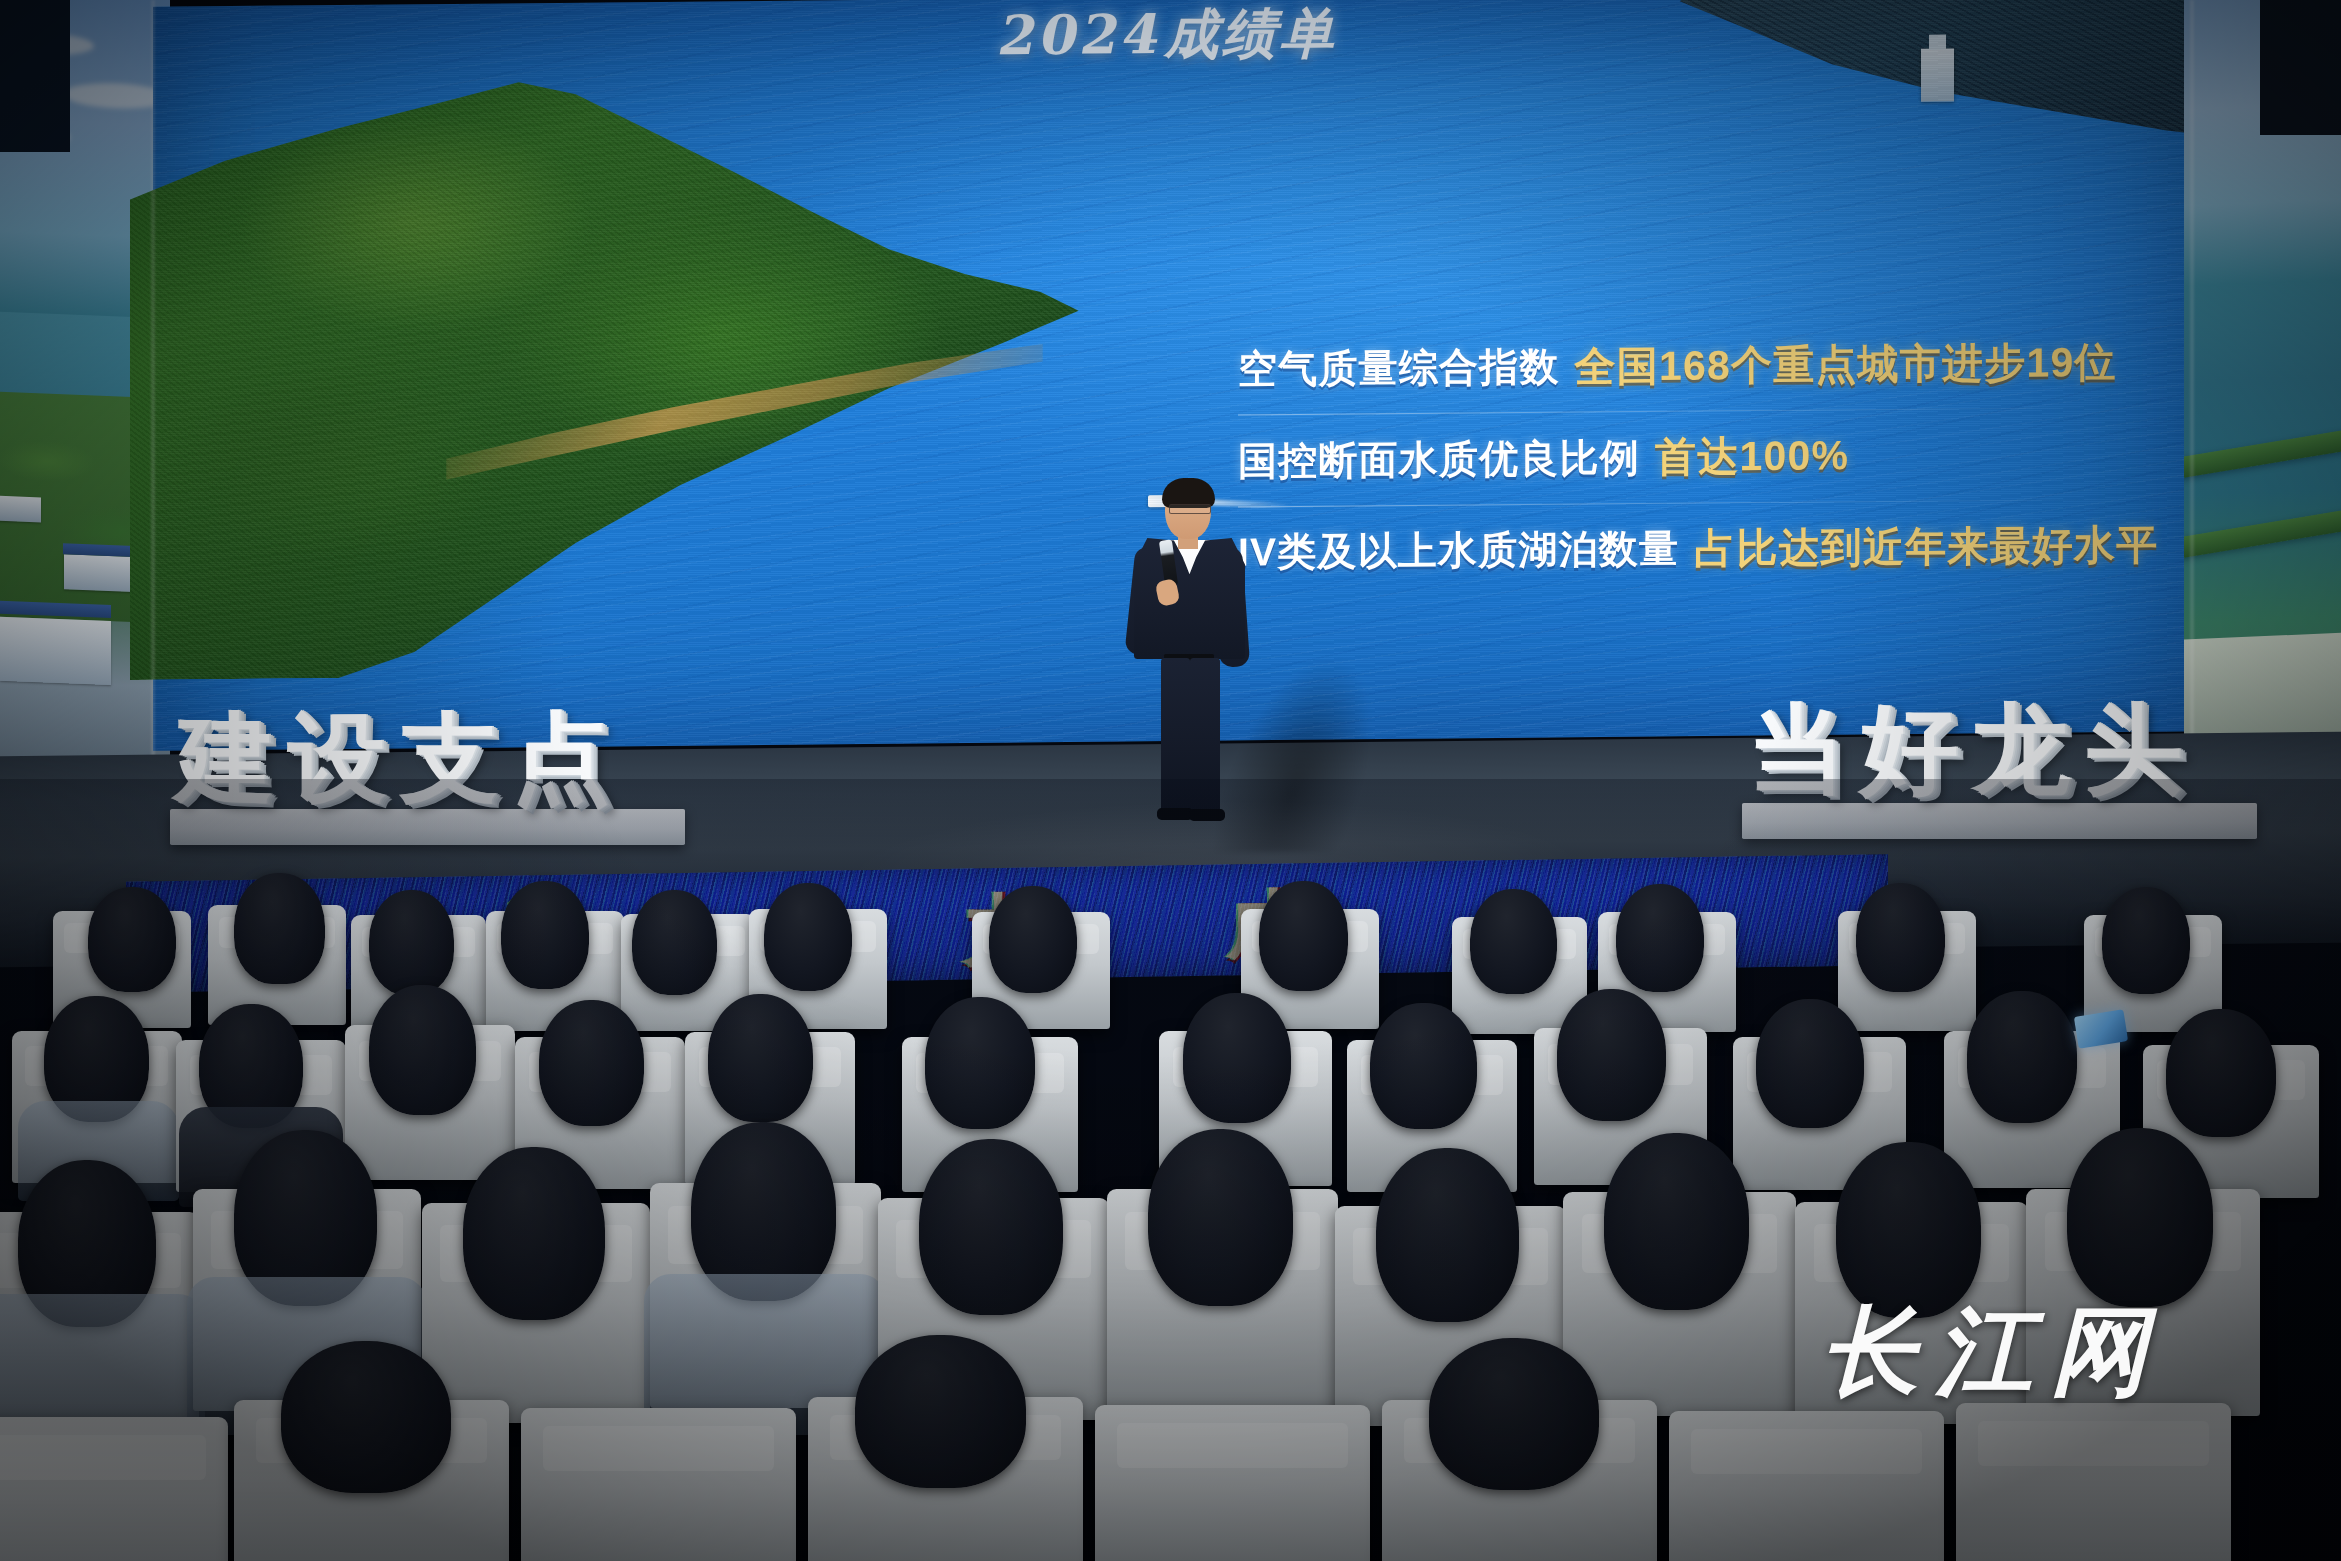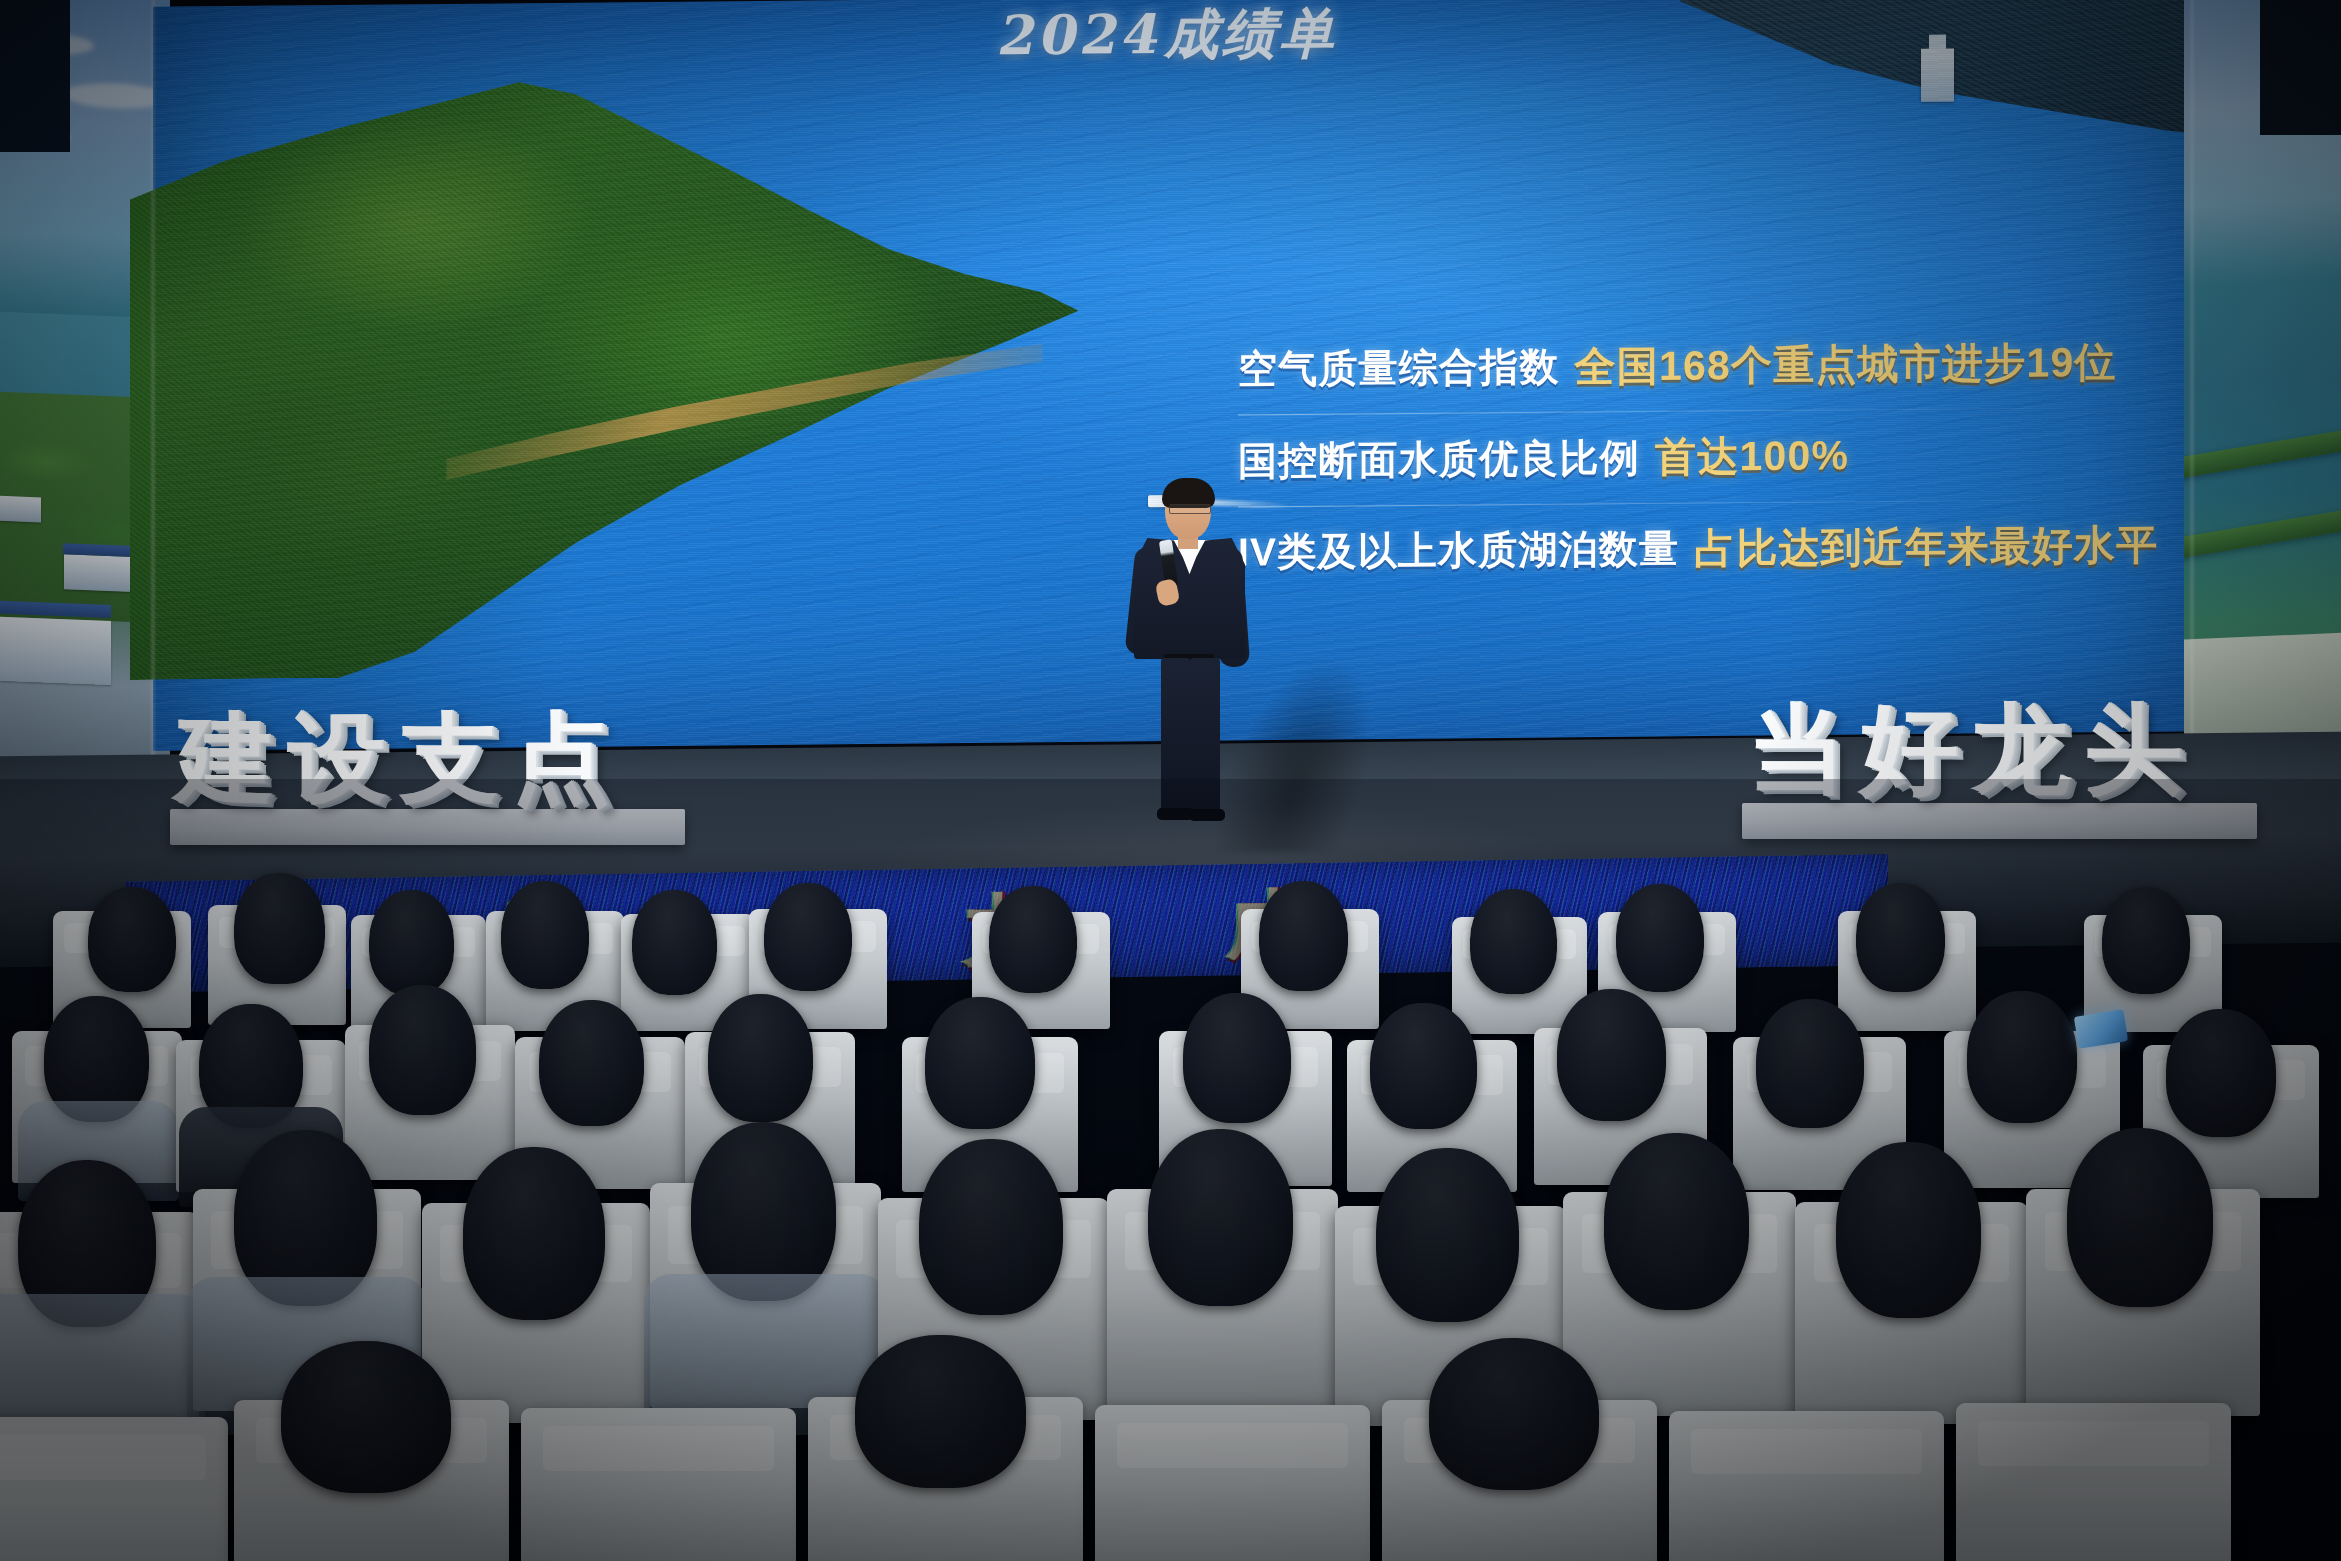--- a/index.html
+++ b/index.html
@@ -498,15 +498,16 @@
     <div class="chair" style="left:1382px;top:621px;width:275px;height:176px;"></div>
     <div class="head" style="left:1429px;top:559px;width:170px;height:152px;"></div>
     <div class="chair" style="left:1669px;top:632px;width:275px;height:176px;"></div>
     <div class="chair" style="left:1956px;top:624px;width:275px;height:176px;"></div>
   </div>
 
   <div class="top-dark-l"></div>
   <div class="top-dark-r"></div>
   <div class="vignette"></div>
 
+  <div id="watermark">长江网</div>
 
 </div>
 
 
 </body></html>

